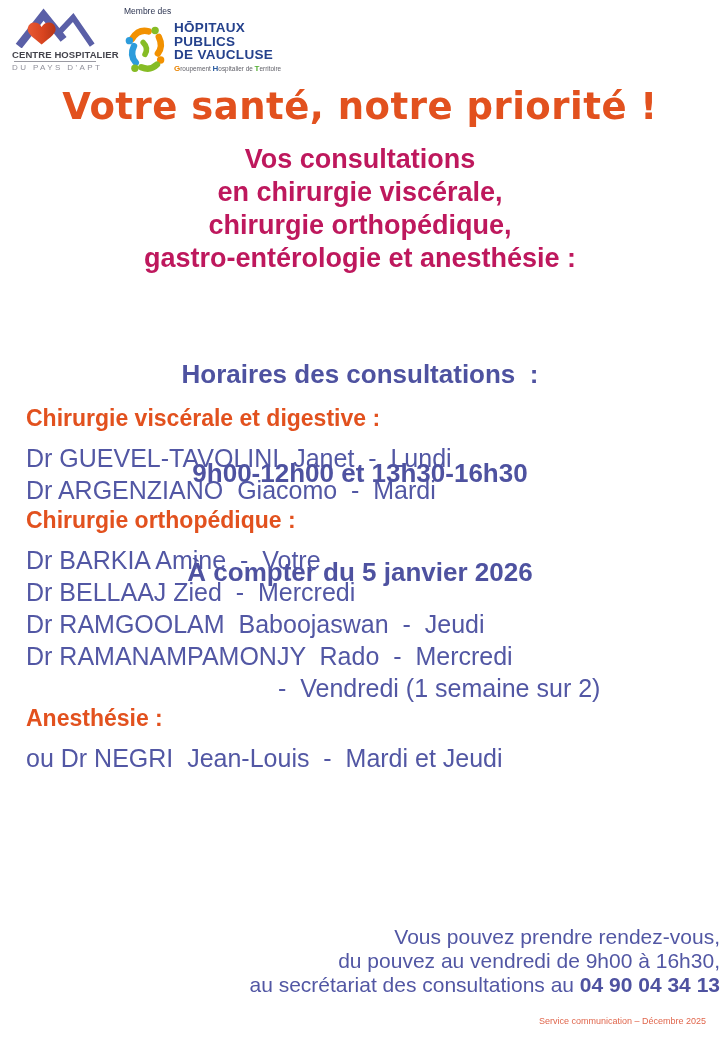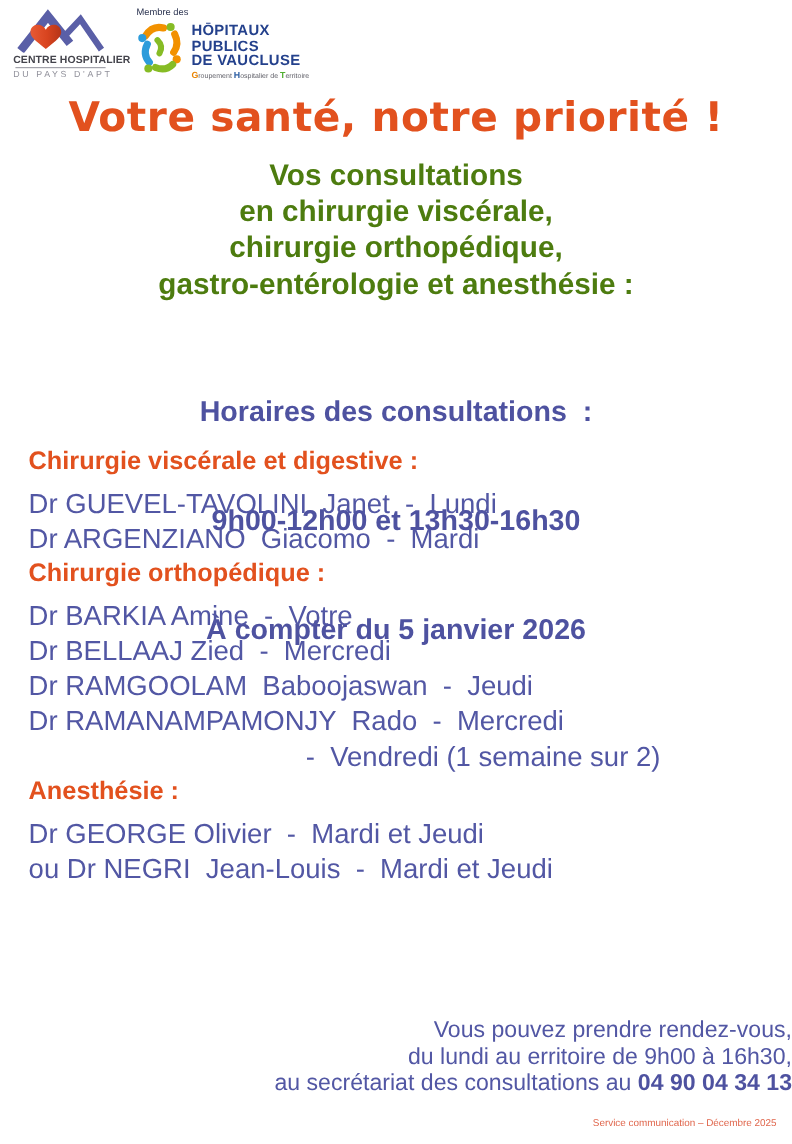--- a/index.html
+++ b/index.html
@@ -9,36 +9,36 @@
   }
   
   .header{position:absolute;top:6px;left:12px;display:flex;align-items:flex-start;}
   .logo-left{width:86px;text-align:center;}
   .logo-left svg{display:block;margin:0 auto;}
   .lg1{font-size:9.5px;font-weight:bold;color:#44444C;letter-spacing:.1px;white-space:nowrap;margin-top:1px;}
   .lg-rule{height:1px;background:#9a9aa2;margin:1px 2px;}
   .lg2{font-size:8px;color:#90909A;letter-spacing:2.4px;white-space:nowrap;}
   .logo-right{margin-left:24px;}
   .membre{font-size:8.5px;color:#2b3350;margin:0 0 1px 2px;}
-  .lr-row{display:flex;align-items:flex-start;}
+  .lr-row{display:flex;align-items:flex-end;}
   .lr-text{margin-left:6px;margin-top:4px;}
   .lr-line{font-size:13.5px;line-height:13.5px;font-weight:bold;color:#24418C;letter-spacing:.3px;white-space:nowrap;}
   .ght{font-size:6.4px;color:#63636b;margin-top:2px;white-space:nowrap;}
   .ght b{font-size:8px;}
   .ght .g{color:#E98300;}
   .ght .h{color:#2E5FA3;}
   .ght .t{color:#52AE32;}
   
   .title{
     position:absolute;top:84px;left:0;width:100%;text-align:center;margin:0;
     font-family:"DejaVu Sans", sans-serif;font-weight:bold;
     font-size:37px;line-height:46px;color:#E2511E;letter-spacing:.5px;
   }
   .intro{position:absolute;top:143px;left:0;width:100%;text-align:center;
-    font-weight:bold;font-size:27px;line-height:33px;color:#4d7c0f;}
+    font-weight:bold;font-size:27px;line-height:33px;color:#be185d;}
   .horaires{position:absolute;top:292px;left:0;width:100%;text-align:center;
     font-weight:bold;font-size:26px;line-height:33px;color:#4E52A0;white-space:pre-wrap;}
   
   .content{position:absolute;top:404px;left:26px;right:24px;}
   .section-heading{font-size:23px;line-height:28px;font-weight:bold;color:#E2511E;
     margin:0 0 10px 0;white-space:pre-wrap;}
   .sec{margin:0;}
   .sec + .sec{margin-top:0;}
   .sec-2{margin-top:32px;}
   .sec-3{margin-top:20px;}
@@ -129,27 +129,26 @@
     </section>
 
     <section class="sec sec-3">
       <div class="doctor-line">Dr RAMGOOLAM  Baboojaswan  -  Jeudi</div>
       <div class="doctor-line">Dr RAMANAMPAMONJY  Rado  -  Mercredi</div>
       <div class="doctor-line continuation">-  Vendredi (1 semaine sur 2)</div>
     </section>
 
     <section class="sec sec-4">
       <h2 class="section-heading">Anesthésie :</h2>
-      <div class="doctor-line">Dr GEORGE Olivier  -  Mardi et Jeudi</div>
       <div class="doctor-line">ou Dr NEGRI  Jean-Louis  -  Mardi et Jeudi</div>
     </section>
 
   </div>
 
   <div class="booking">
     <div>Vous pouvez prendre rendez-vous,</div>
-    <div>du lundi au erritoire de 9h00 à 16h30,</div>
+    <div>du pouvez au vendredi de 9h00 à 16h30,</div>
     <div><span>au secrétariat des consultations au </span><b>04 90 04 34 13</b></div>
   </div>
 
   <div class="credit">Service communication – Décembre 2025</div>
 
 </div>
 
 </body></html>

